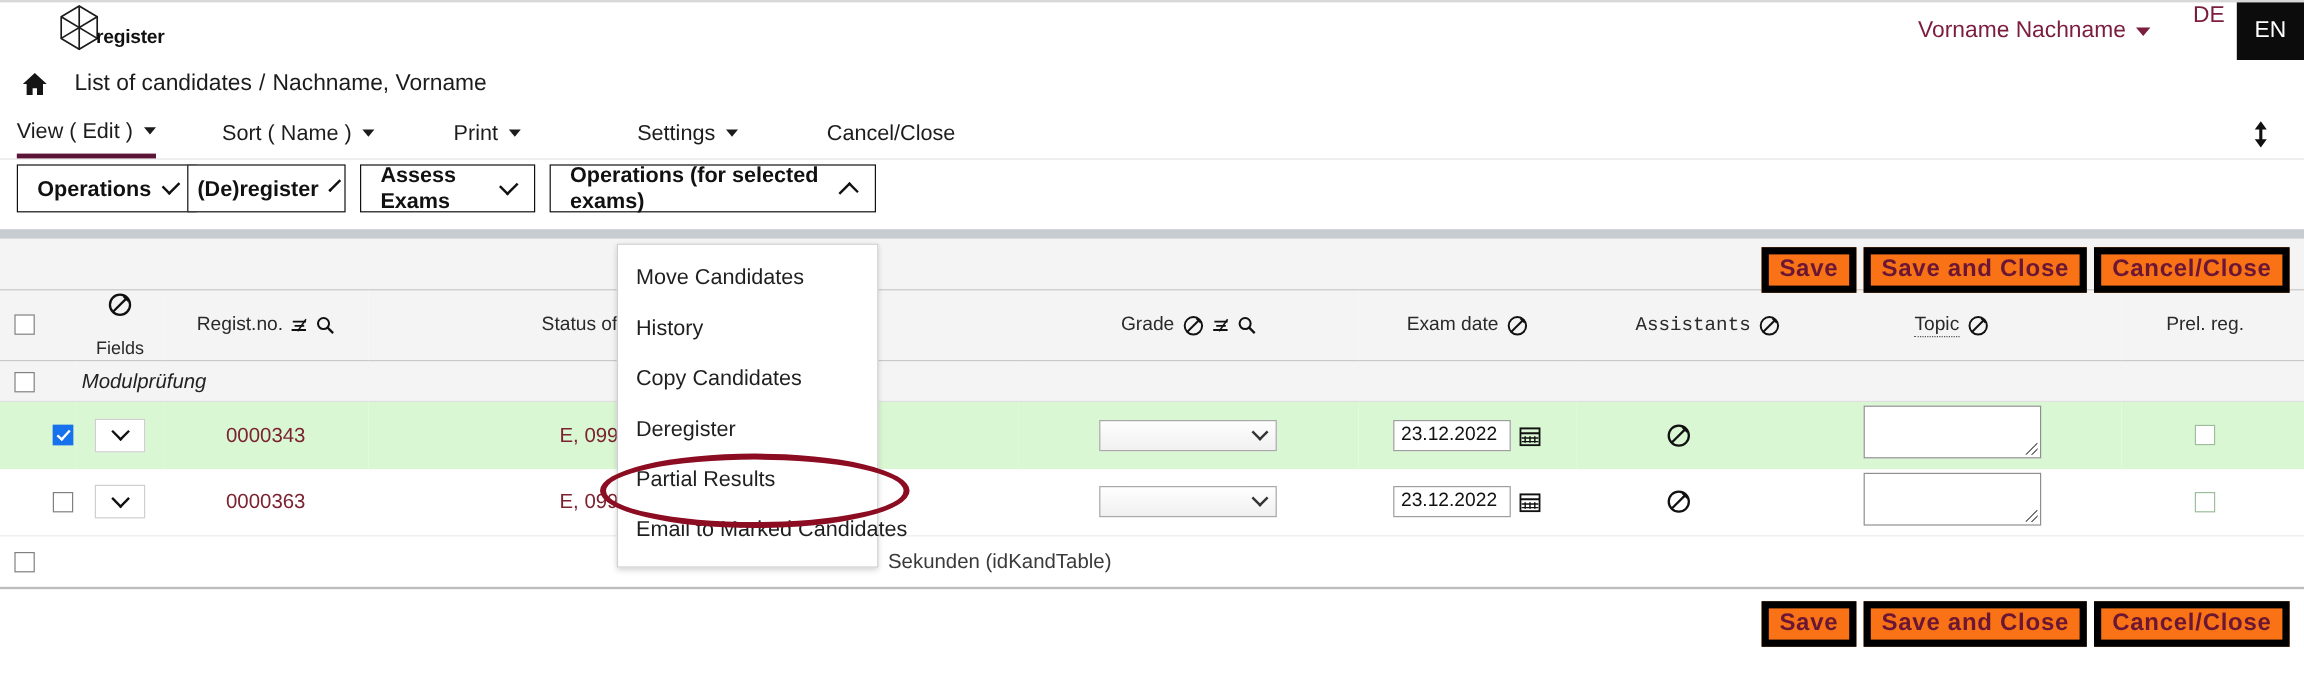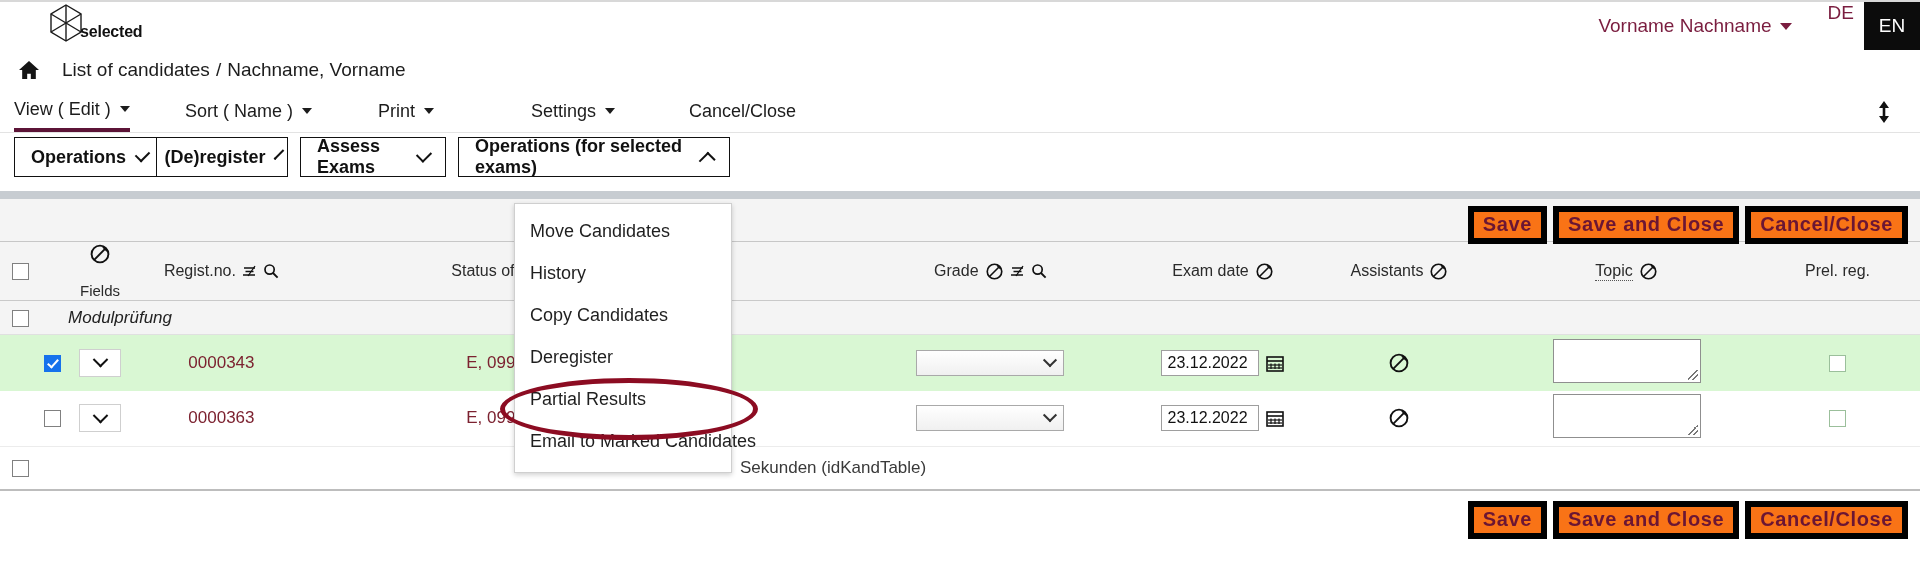--- a/index.html
+++ b/index.html
@@ -169,21 +169,21 @@
   
   .tbl { width: 1920px; border-collapse: collapse; table-layout: fixed; }
   .thead-row { background: #f4f4f4; border-bottom: 1px solid #c9c9c9; height: 54px; }
   .thead-row td { font-size: 16px; color: #2a2a2a; vertical-align: middle; }
   .c-chk    { width: 44px;  text-align: left; padding-left: 12px;}
   .c-fields { width: 62px;  text-align: center; }
   .c-reg    { width: 150px; text-align: center; }
   .c-status { width: 480px; text-align: center; }
   .c-grade  { width: 250px; text-align: center; }
   .c-date   { width: 160px; text-align: center; }
-  .c-asst   { width: 150px; text-align: center; }
+  .c-asst   { width: 150px; text-align: right; font-family: Liberation Mono, monospace; }
   .c-topic  { width: 250px; text-align: center; }
   .c-prel   { width: 120px; text-align: center; padding-right: 14px; }
   .fields-head { display: flex; flex-direction: column; align-items: center; gap: 17px; }
   .fields-head .lbl { font-size: 15px; }
   .hdr-inline { display:inline-flex; align-items:center; gap:6px; justify-content:center;}
   .dotted { border-bottom: 1px dotted #555; }
   .grp-row { background: #f4f4f4; height: 34px; border-bottom: 1px solid #e0e0e0;}
   .grp-row td { font-size: 17px; font-style: italic; color: #222; }
   .grp-label { padding-left: 4px; }
   .data-row { height: 56px; }
@@ -258,21 +258,21 @@
 <div class="topbar">
   <div class="logo-wrap">
     <span>
       <svg class="logo-hex" viewBox="0 0 36 40">
         <polygon points="18,2 33,11 33,29 18,38 3,29 3,11" fill="none" stroke="#1b1b1b" stroke-width="1.4"></polygon>
         <line x1="18" y1="2" x2="18" y2="38" stroke="#1b1b1b" stroke-width="1.4"></line>
         <line x1="3" y1="11" x2="33" y2="29" stroke="#1b1b1b" stroke-width="1.4"></line>
         <line x1="33" y1="11" x2="3" y2="29" stroke="#1b1b1b" stroke-width="1.4"></line>
       </svg>
     </span>
-    <span class="logo-text">selected</span>
+    <span class="logo-text">register</span>
   </div>
   <div class="topbar-right">
     <div class="user-menu">
       <span>Vorname Nachname</span>
       <span class="caret-down"></span>
     </div>
     <div class="lang-de">DE</div>
     <div class="lang-en">EN</div>
   </div>
 </div>

